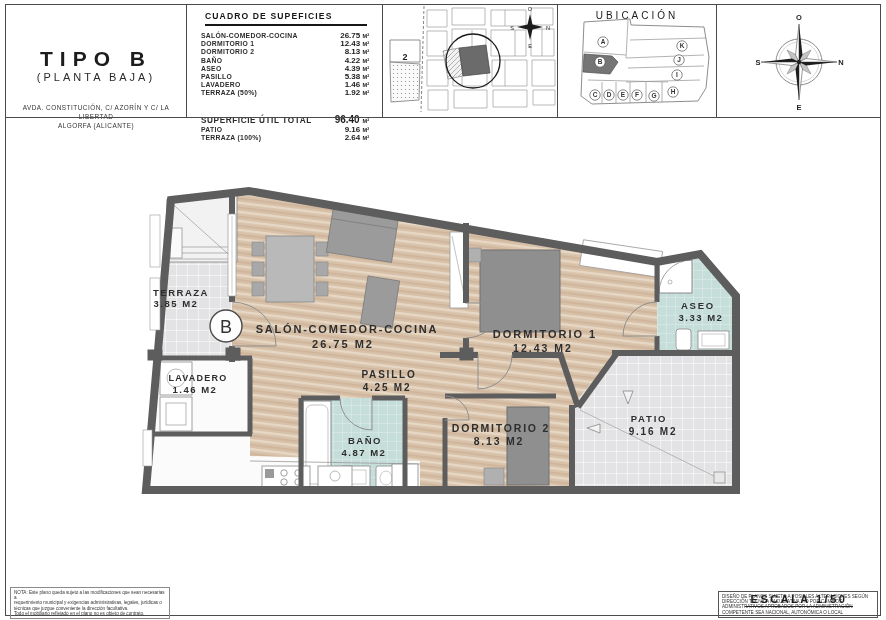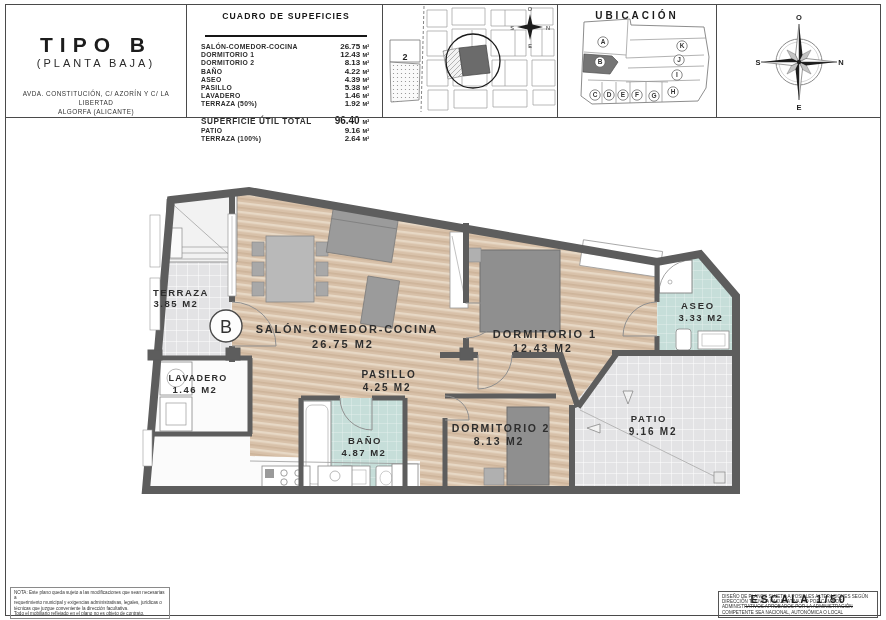--- a/index.html
+++ b/index.html
@@ -5,39 +5,39 @@
   html,body{margin:0;padding:0;background:#fff;}
   .page{position:relative;width:886px;height:620px;background:#fff;overflow:hidden;
         font-family:"Liberation Sans",sans-serif;color:#222;}
   .page-border{position:absolute;left:5px;top:4px;width:874px;height:610px;
         border:1.2px solid #4a4a4a;pointer-events:none;}
   .band-divider{position:absolute;top:5px;height:112px;width:1px;background:#4a4a4a;}
   .band-bottom{position:absolute;left:6px;top:117px;width:874px;height:1px;background:#4a4a4a;}
   .panel{position:absolute;top:5px;height:112px;}
   
   .p-title{left:6px;width:180px;text-align:center;}
-  .t-type{margin-top:28px;font-size:21px;font-weight:bold;letter-spacing:7px;color:#1c1c1c;}
+  .t-type{margin-top:42px;font-size:21px;font-weight:bold;letter-spacing:7px;color:#1c1c1c;}
   .t-floor{font-size:11px;letter-spacing:3px;color:#2a2a2a;}
   .t-addr{margin-top:20px;font-size:6.4px;letter-spacing:.5px;line-height:9px;color:#333;}
   
   .p-table{left:187px;width:194px;}
-  .tbl-head{margin:6px 14px 6px 18px;text-align:center;font-size:8.6px;font-weight:bold;
-        letter-spacing:1.1px;border-bottom:2px solid #161616;padding-bottom:14px;color:#161616;}
+  .tbl-head{margin:6px 14px 6px 18px;font-size:8.6px;font-weight:bold;
+        letter-spacing:1.1px;border-bottom:2px solid #161616;padding-bottom:3px;color:#161616;}
   .tbl{padding:0 12px 0 14px;}
   .row{display:flex;justify-content:space-between;align-items:baseline;line-height:7.2px;}
   .row .lbl{font-size:6.8px;font-weight:bold;letter-spacing:.3px;color:#2b2b2b;}
   .row .val{font-size:8px;font-weight:bold;color:#1d1d1d;white-space:nowrap;}
   .row .unit{font-size:5.6px;font-weight:bold;}
-  .row.total{margin-top:7px;line-height:9px;}
+  .row.total{margin-top:17px;line-height:9px;}
   .row.total .lbl{font-size:8.2px;letter-spacing:.6px;}
   .row.total .val{font-size:10px;}
   
   .p-ubi{left:558px;width:158px;text-align:center;}
   .p-ori{left:717px;width:164px;text-align:center;}
-  .band-title{margin-top:5px;font-size:10px;font-weight:bold;letter-spacing:3px;color:#1a1a1a;}
+  .band-title{margin-top:5px;font-size:10px;font-weight:normal;letter-spacing:3px;color:#1a1a1a;}
   
   .note-left{position:absolute;left:10px;top:587px;width:152px;border:1px solid #8a8a8a;
         padding:2px 3px;font-size:4.6px;line-height:5.2px;color:#333;}
   .escala{position:absolute;left:718px;top:575px;width:162px;text-align:center;}
   .escala .sc{display:inline-block;font-size:11px;font-weight:bold;letter-spacing:2.5px;
         border-bottom:1.6px solid #191919;padding:0 6px 1px;color:#191919;margin-top:18px;}
   .note-right{position:absolute;left:718px;top:591px;width:160px;border:1px solid #555;
         padding:2px 3px;font-size:4.6px;line-height:5.2px;color:#333;box-sizing:border-box;}
   svg{position:absolute;left:0;top:0;}
   svg text{font-family:"Liberation Sans",sans-serif;}

